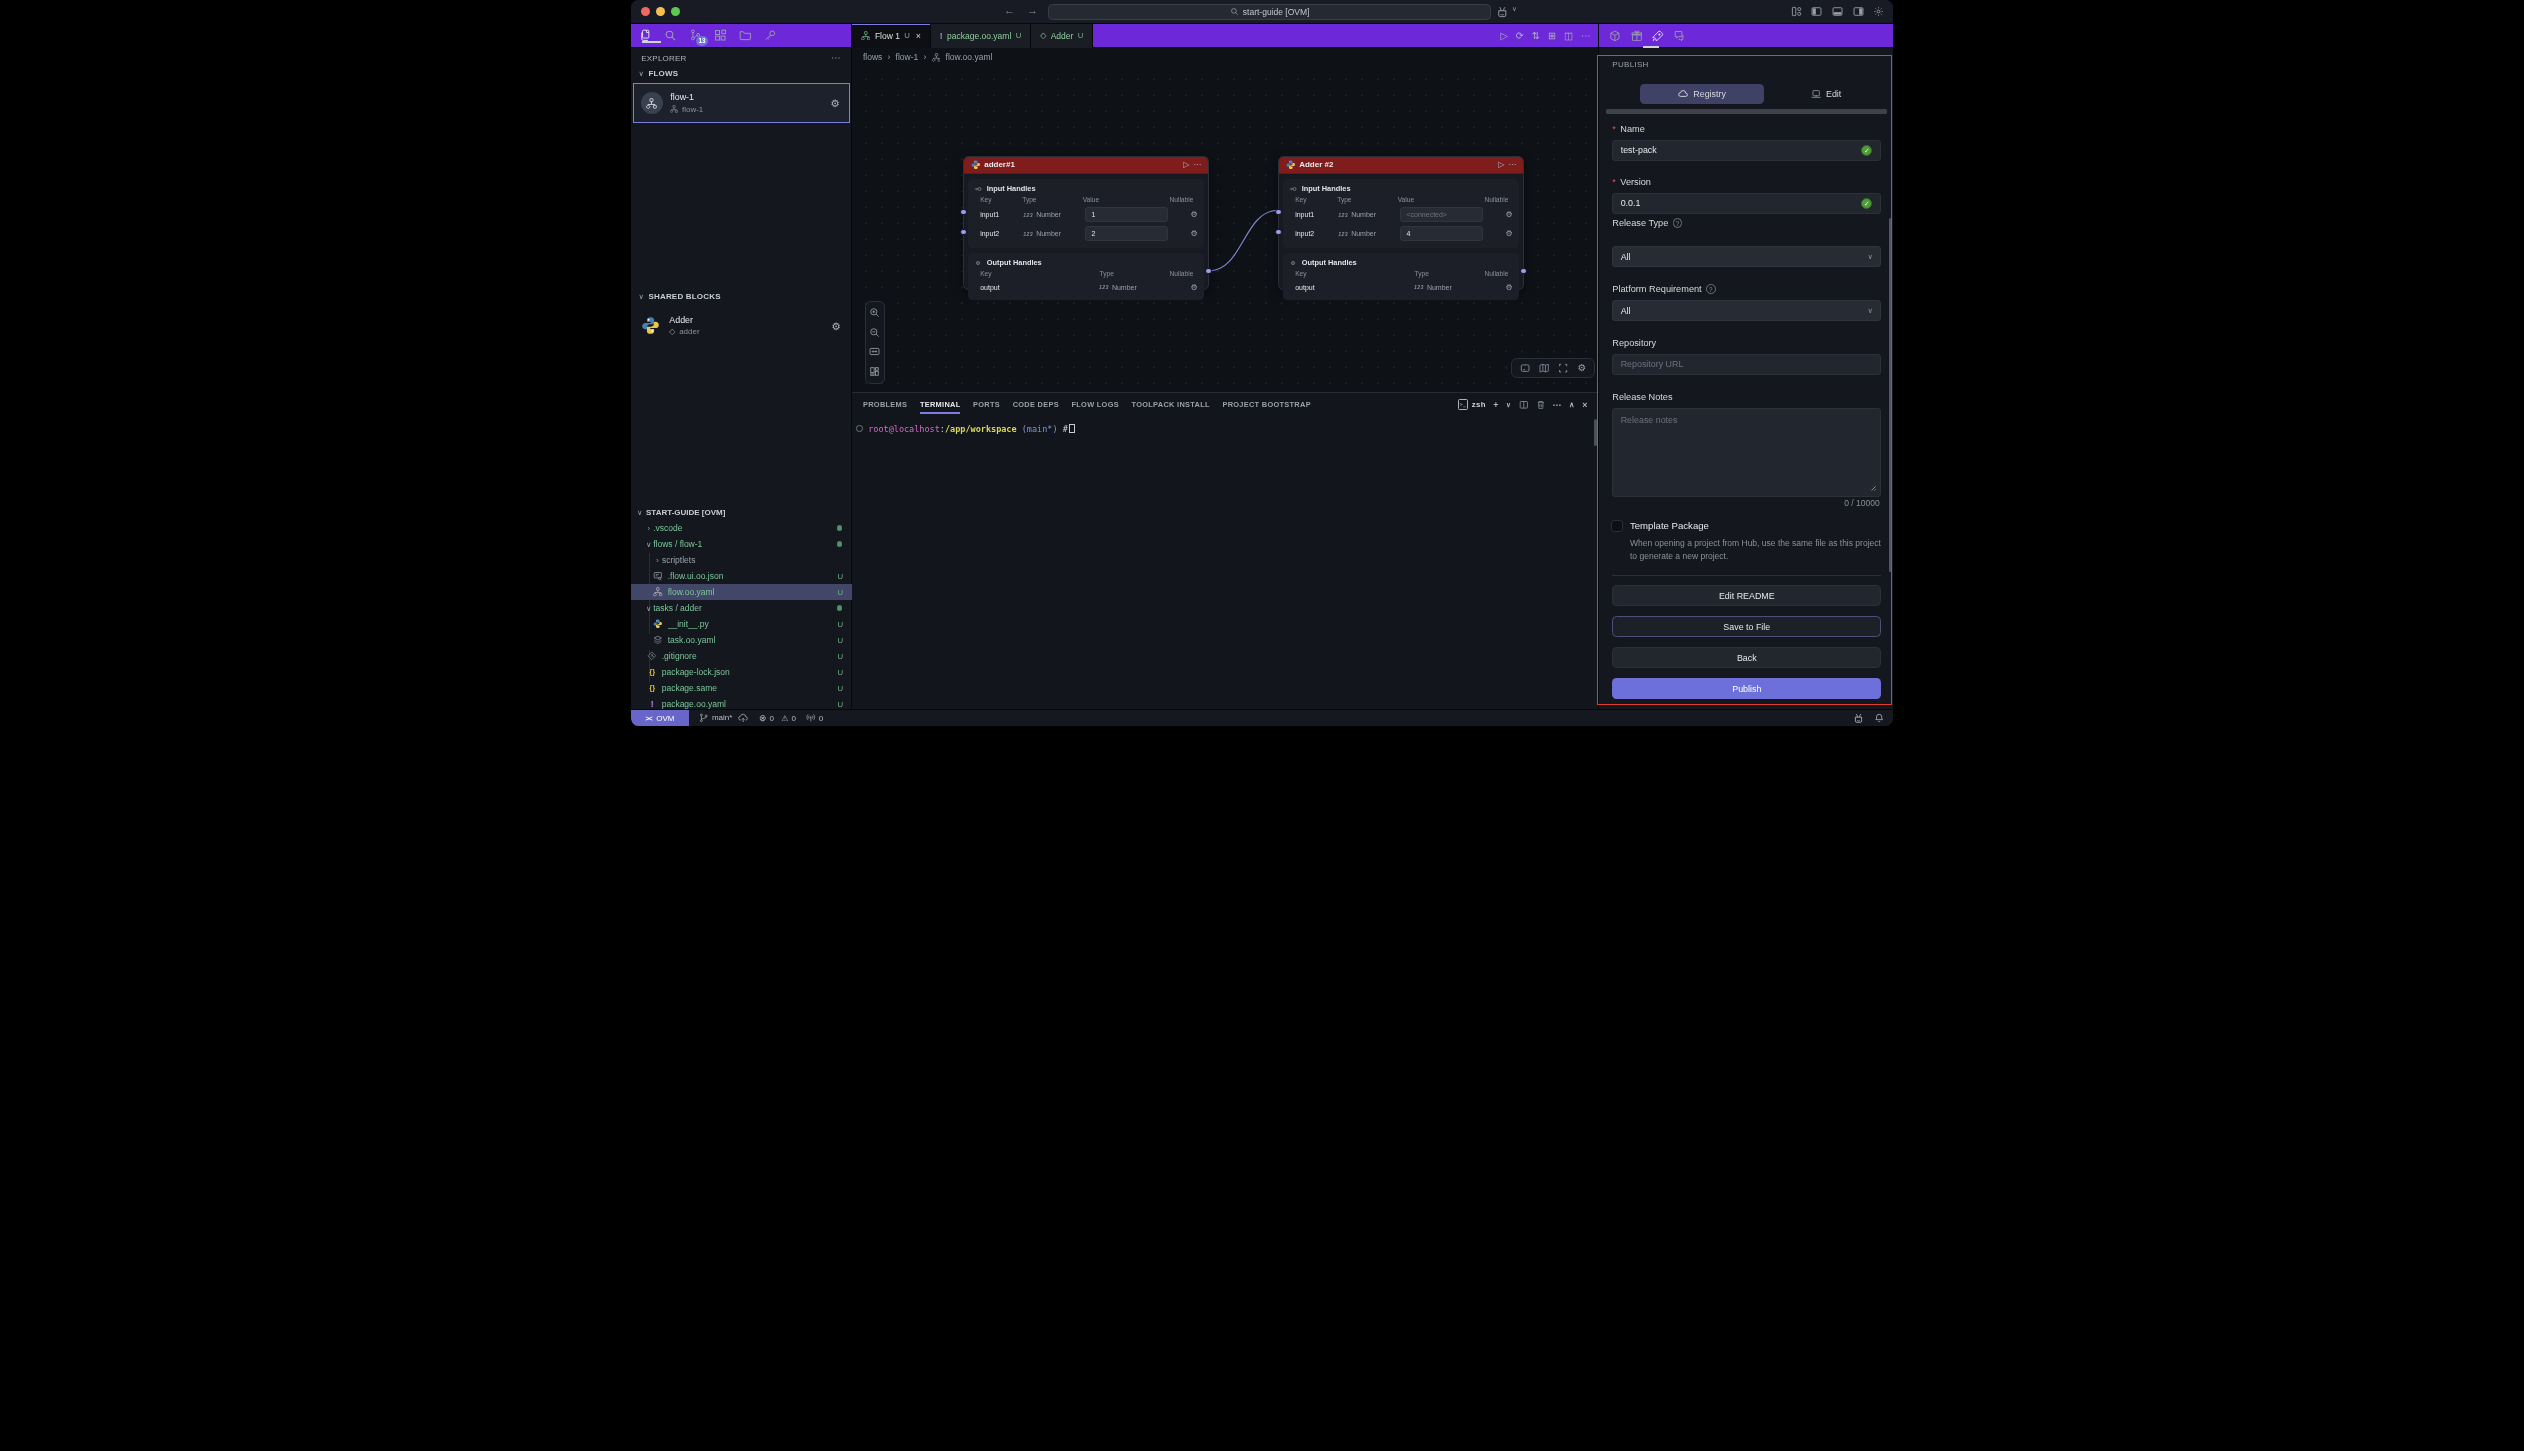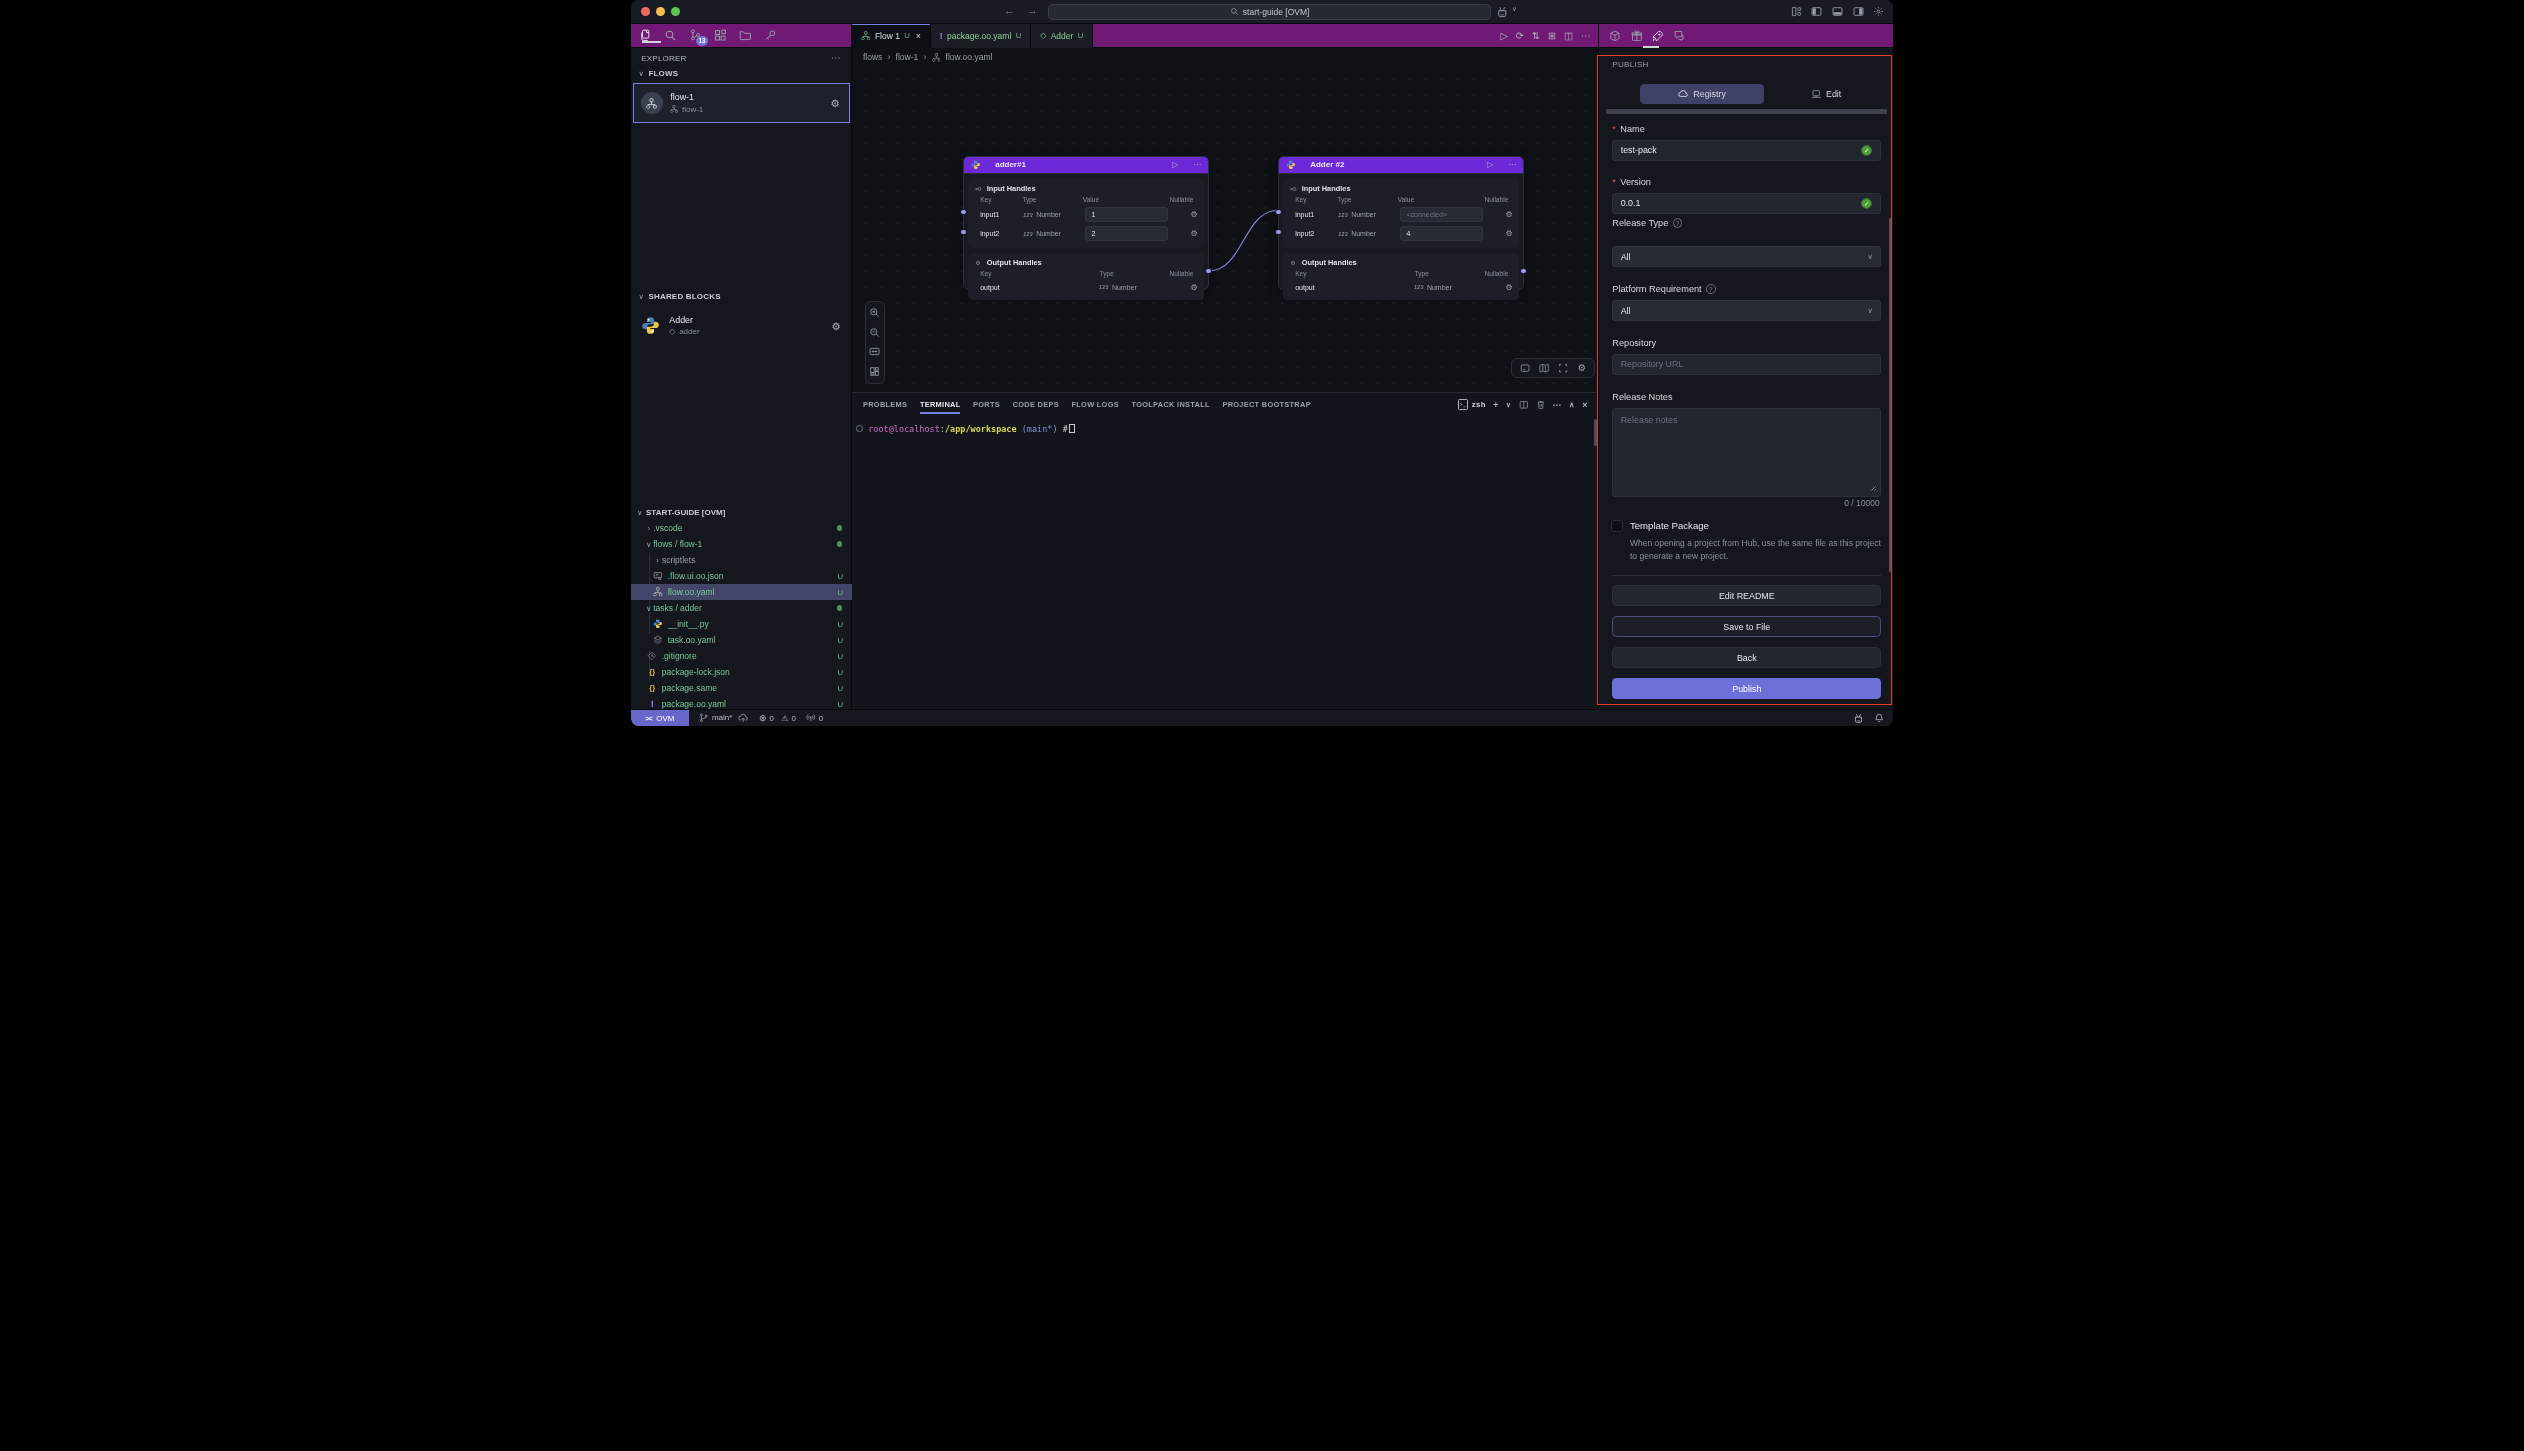--- a/index.html
+++ b/index.html
@@ -16,21 +16,21 @@
   .tl { position:absolute; top:7.4px; width:8.9px; height:8.9px; border-radius:50%; }
   .tl.r{ left:10.3px; background:#ed6a5e; } .tl.y{ left:25px; background:#f4bf4f; } .tl.g{ left:40px; background:#61c554; }
   .navarr { position:absolute; top:4.4px; font-size:11px; color:#8a8f98; cursor:default; }
   .searchbox { position:absolute; left:417px; top:3.7px; width:443px; height:16px; background:#252932;
                border:0.7px solid #3a3e48; border-radius:4.4px; display:flex; align-items:center; justify-content:center;
                gap:4.4px; color:#c3c7cf; font-size:8.5px; }
   .tb-ic { position:absolute; top:5.9px; }
   .tb-right { position:absolute; right:8.9px; top:0; height:23.6px; display:flex; align-items:center; gap:9.6px; }
 
   
-  .row2 { position:absolute; left:0; top:23.6px; width:1262px; height:24px; display:flex; background:#701a75;
+  .row2 { position:absolute; left:0; top:23.6px; width:1262px; height:24px; display:flex; background:#6d28d9;
           border-bottom:0.7px solid #07080c; }
   .activity { position:relative; width:221px; height:24px; border-right:0.7px solid #07080c; display:flex;
               align-items:center; gap:10.3px; padding-left:6.6px; }
   .act-it { position:relative; width:14.8px; height:14.8px; display:flex; align-items:center; justify-content:center; color:#9aa0aa; }
   .act-it.active { color:#e6e9ee; }
   .act-underline { position:absolute; left:4.4px; bottom:0; width:19px; height:1.5px; background:#cfd3da; }
   .badge13 { position:absolute; right:-5.2px; bottom:-3px; min-width:10.3px; height:10.3px; border-radius:5.9px;
              background:#6e72d8; color:#fff; font-size:6.3px; display:flex; align-items:center; justify-content:center;
              padding:0 2.2px; font-weight:bold; }
   .tabstrip { position:relative; width:746px; height:24px; display:flex; }
@@ -87,22 +87,22 @@
   
   .editor { position:relative; width:746px; height:661px; background:#0e1116; }
   .breadcrumb { height:18.5px; display:flex; align-items:center; gap:5.2px; padding-left:11px; color:#9aa0a8;
                 font-size:8.5px; background:#0e1116; }
   .canvas { position:relative; width:746px; height:325px; overflow:hidden;
             background-image:radial-gradient(#1e222c 0.7px, transparent 1px); background-size:16px 16px;
             background-position:5.9px 4.4px; }
 
   .node { position:absolute; top:89px; width:246px; height:134px; background:#171a21; border:0.7px solid #2b2f3a;
           border-radius:5.2px; box-shadow:0 3px 10.3px rgba(0,0,0,.45); }
-  .node-head { height:17.7px; background:#6d28d9; border-radius:4.4px 4.4px 0 0; display:flex; align-items:center;
-               gap:15px; padding:0 6.6px; border-bottom:0.7px solid #2b2f3a; }
+  .node-head { height:17.7px; background:#7f1d1d; border-radius:4.4px 4.4px 0 0; display:flex; align-items:center;
+               gap:4px; padding:0 6.6px; border-bottom:0.7px solid #2b2f3a; }
   .node-title { font-size:8px; font-weight:bold; color:#e8eaee; flex:1; }
   .node-act { color:#aeb3bc; font-size:8px; }
   .node-body { padding:4.4px; display:flex; flex-direction:column; gap:4.4px; }
   .nsec { background:#1c1f27; border-radius:4.4px; padding:4.4px 5.9px 5.2px 5.9px; }
   .nsec-title { display:flex; align-items:center; gap:4.4px; font-size:7.4px; font-weight:bold; color:#dfe2e8; height:11.8px; }
   .ncols { display:flex; font-size:6.6px; color:#8a909c; height:10.3px; align-items:center; }
   .nrow { display:flex; align-items:center; height:19px; font-size:7px; }
   .nrow .k { color:#e4e7ec; }
   .nrow .ty { color:#9aa0aa; display:flex; gap:3px; align-items:center; }
   .t123 { font-size:5.2px; letter-spacing:0.4px; color:#8a909c; font-weight:bold; }

